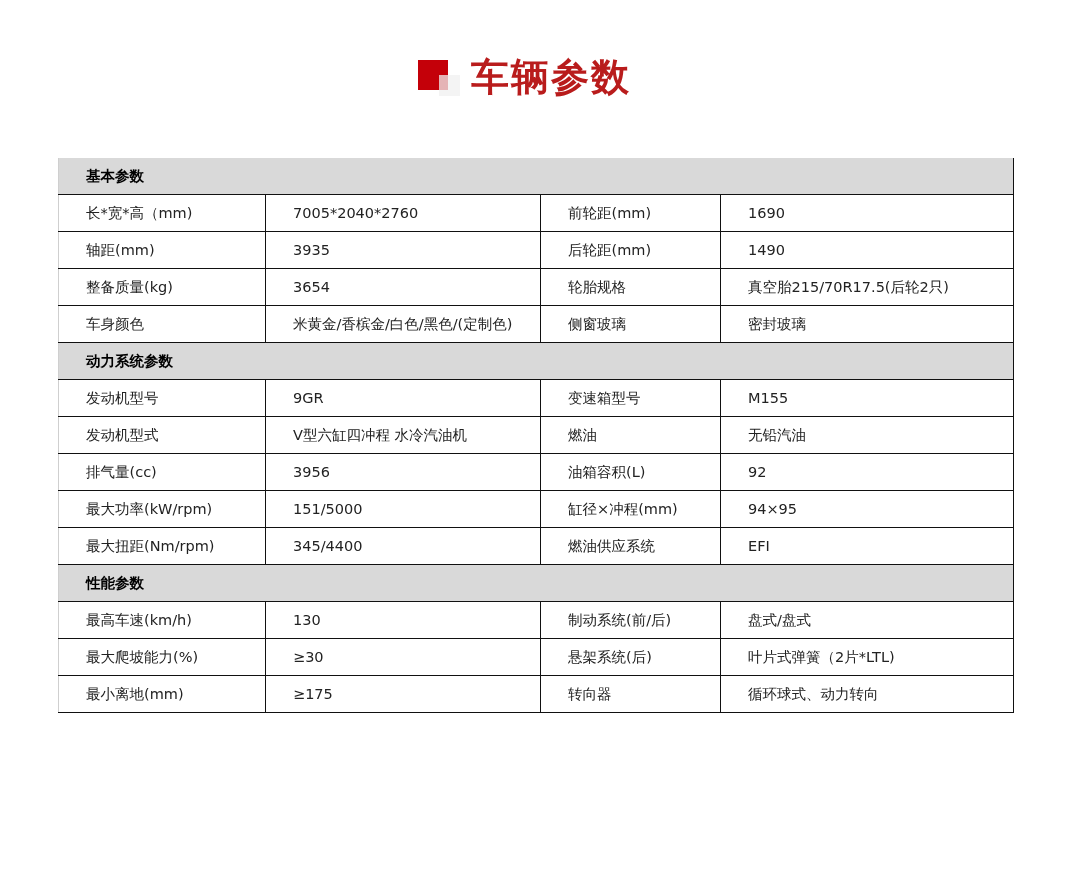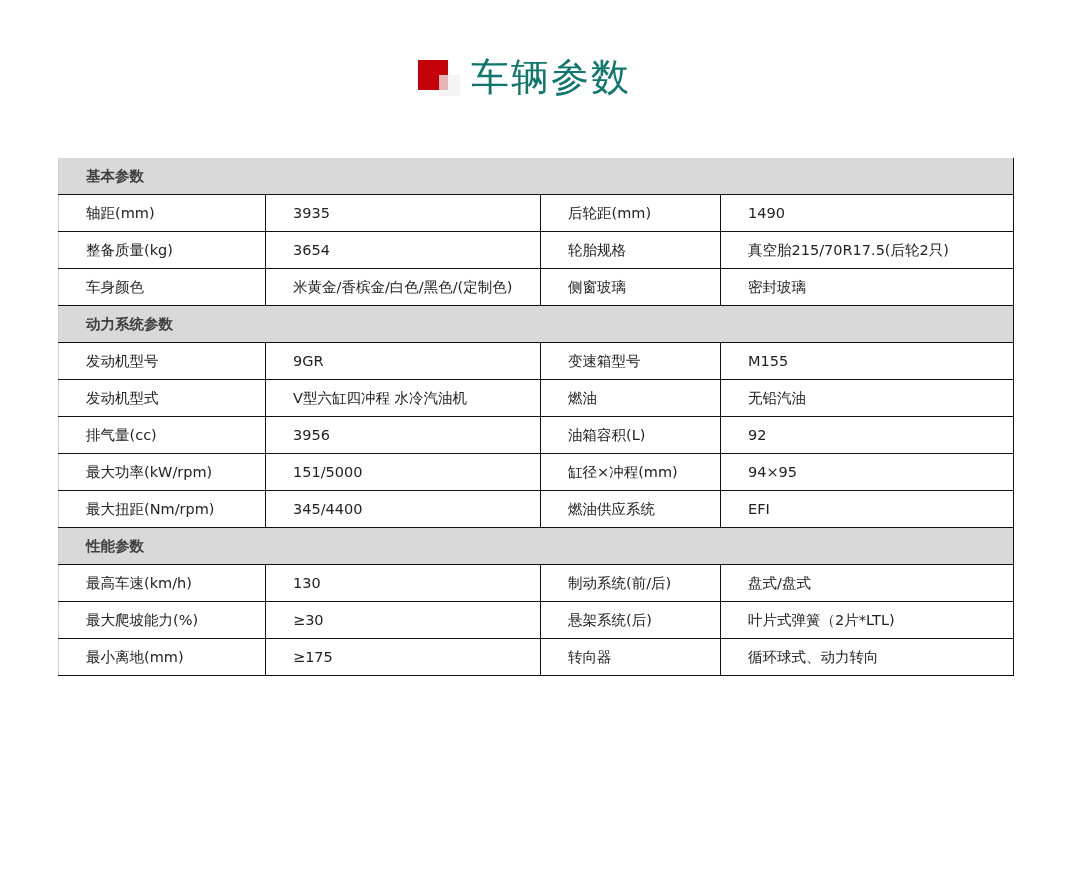--- a/index.html
+++ b/index.html
@@ -2,28 +2,28 @@
 <html><head>
   <meta charset="utf-8">
   <style>
     html, body { margin: 0; padding: 0; background: #ffffff; }
     body { width: 1070px; height: 877px; position: relative; overflow: hidden;
            font-family: "DejaVu Sans", "Liberation Sans", sans-serif; color: #111; }
     .title-wrap { position: absolute; top: 52px; left: 0; width: 1070px; height: 50px; }
     .logo { position: absolute; left: 418px; top: 8px; width: 44px; height: 40px; }
     .logo .red { position: absolute; left: 0; top: 0; width: 30px; height: 30px; background: #c40009; }
     .logo .grey { position: absolute; left: 21px; top: 15px; width: 21px; height: 21px; background: rgba(240,240,240,0.75); }
-    .title { position: absolute; left: 471px; top: 0; font-size: 38px; font-weight: normal; letter-spacing: 2px;
-             line-height: 50px; color: #0f766e; }
+    .title { position: absolute; left: 471px; top: 0; font-size: 38px; font-weight: bold; letter-spacing: 2px;
+             line-height: 50px; color: #b91c1c; }
     table.spec { position: absolute; left: 58px; top: 158px; width: 955px; border-collapse: collapse;
                  table-layout: fixed; font-size: 14.5px; }
     table.spec td { height: 36px; border: 1.5px solid #111; padding: 0 0 0 27px; vertical-align: middle;
                     white-space: nowrap; overflow: hidden; color: #222; }
     table.spec td:first-child { border-left: 1.5px solid #cfcfcf; }
-    tr.section td { background: #d9d9d9; font-weight: bold; color: #404040; border-top-color: #d9d9d9; }
+    tr.section td { background: #d9d9d9; font-weight: bold; color: #000000; border-top-color: #d9d9d9; }
     tr.section.first td { border-top: none; }
     col.c1 { width: 207px; } col.c2 { width: 275px; } col.c3 { width: 180px; } col.c4 { width: 293px; }
   </style>
 </head>
 <body>
 
 <div class="title-wrap">
   <div class="logo">
     <div class="red"></div>
       <div class="grey"></div>
@@ -35,20 +35,26 @@
   <colgroup>
       <col class="c1">
       <col class="c2">
       <col class="c3">
       <col class="c4">
     </colgroup>
   <tbody>
 
     <tr class="section first">
       <td colspan="4">基本参数</td>
+    </tr>
+    <tr>
+      <td>长*宽*高（mm)</td>
+      <td>7005*2040*2760</td>
+      <td>前轮距(mm)</td>
+      <td>1690</td>
     </tr>
     <tr>
       <td>轴距(mm)</td>
       <td>3935</td>
       <td>后轮距(mm)</td>
       <td>1490</td>
     </tr>
     <tr>
       <td>整备质量(kg)</td>
       <td>3654</td>

